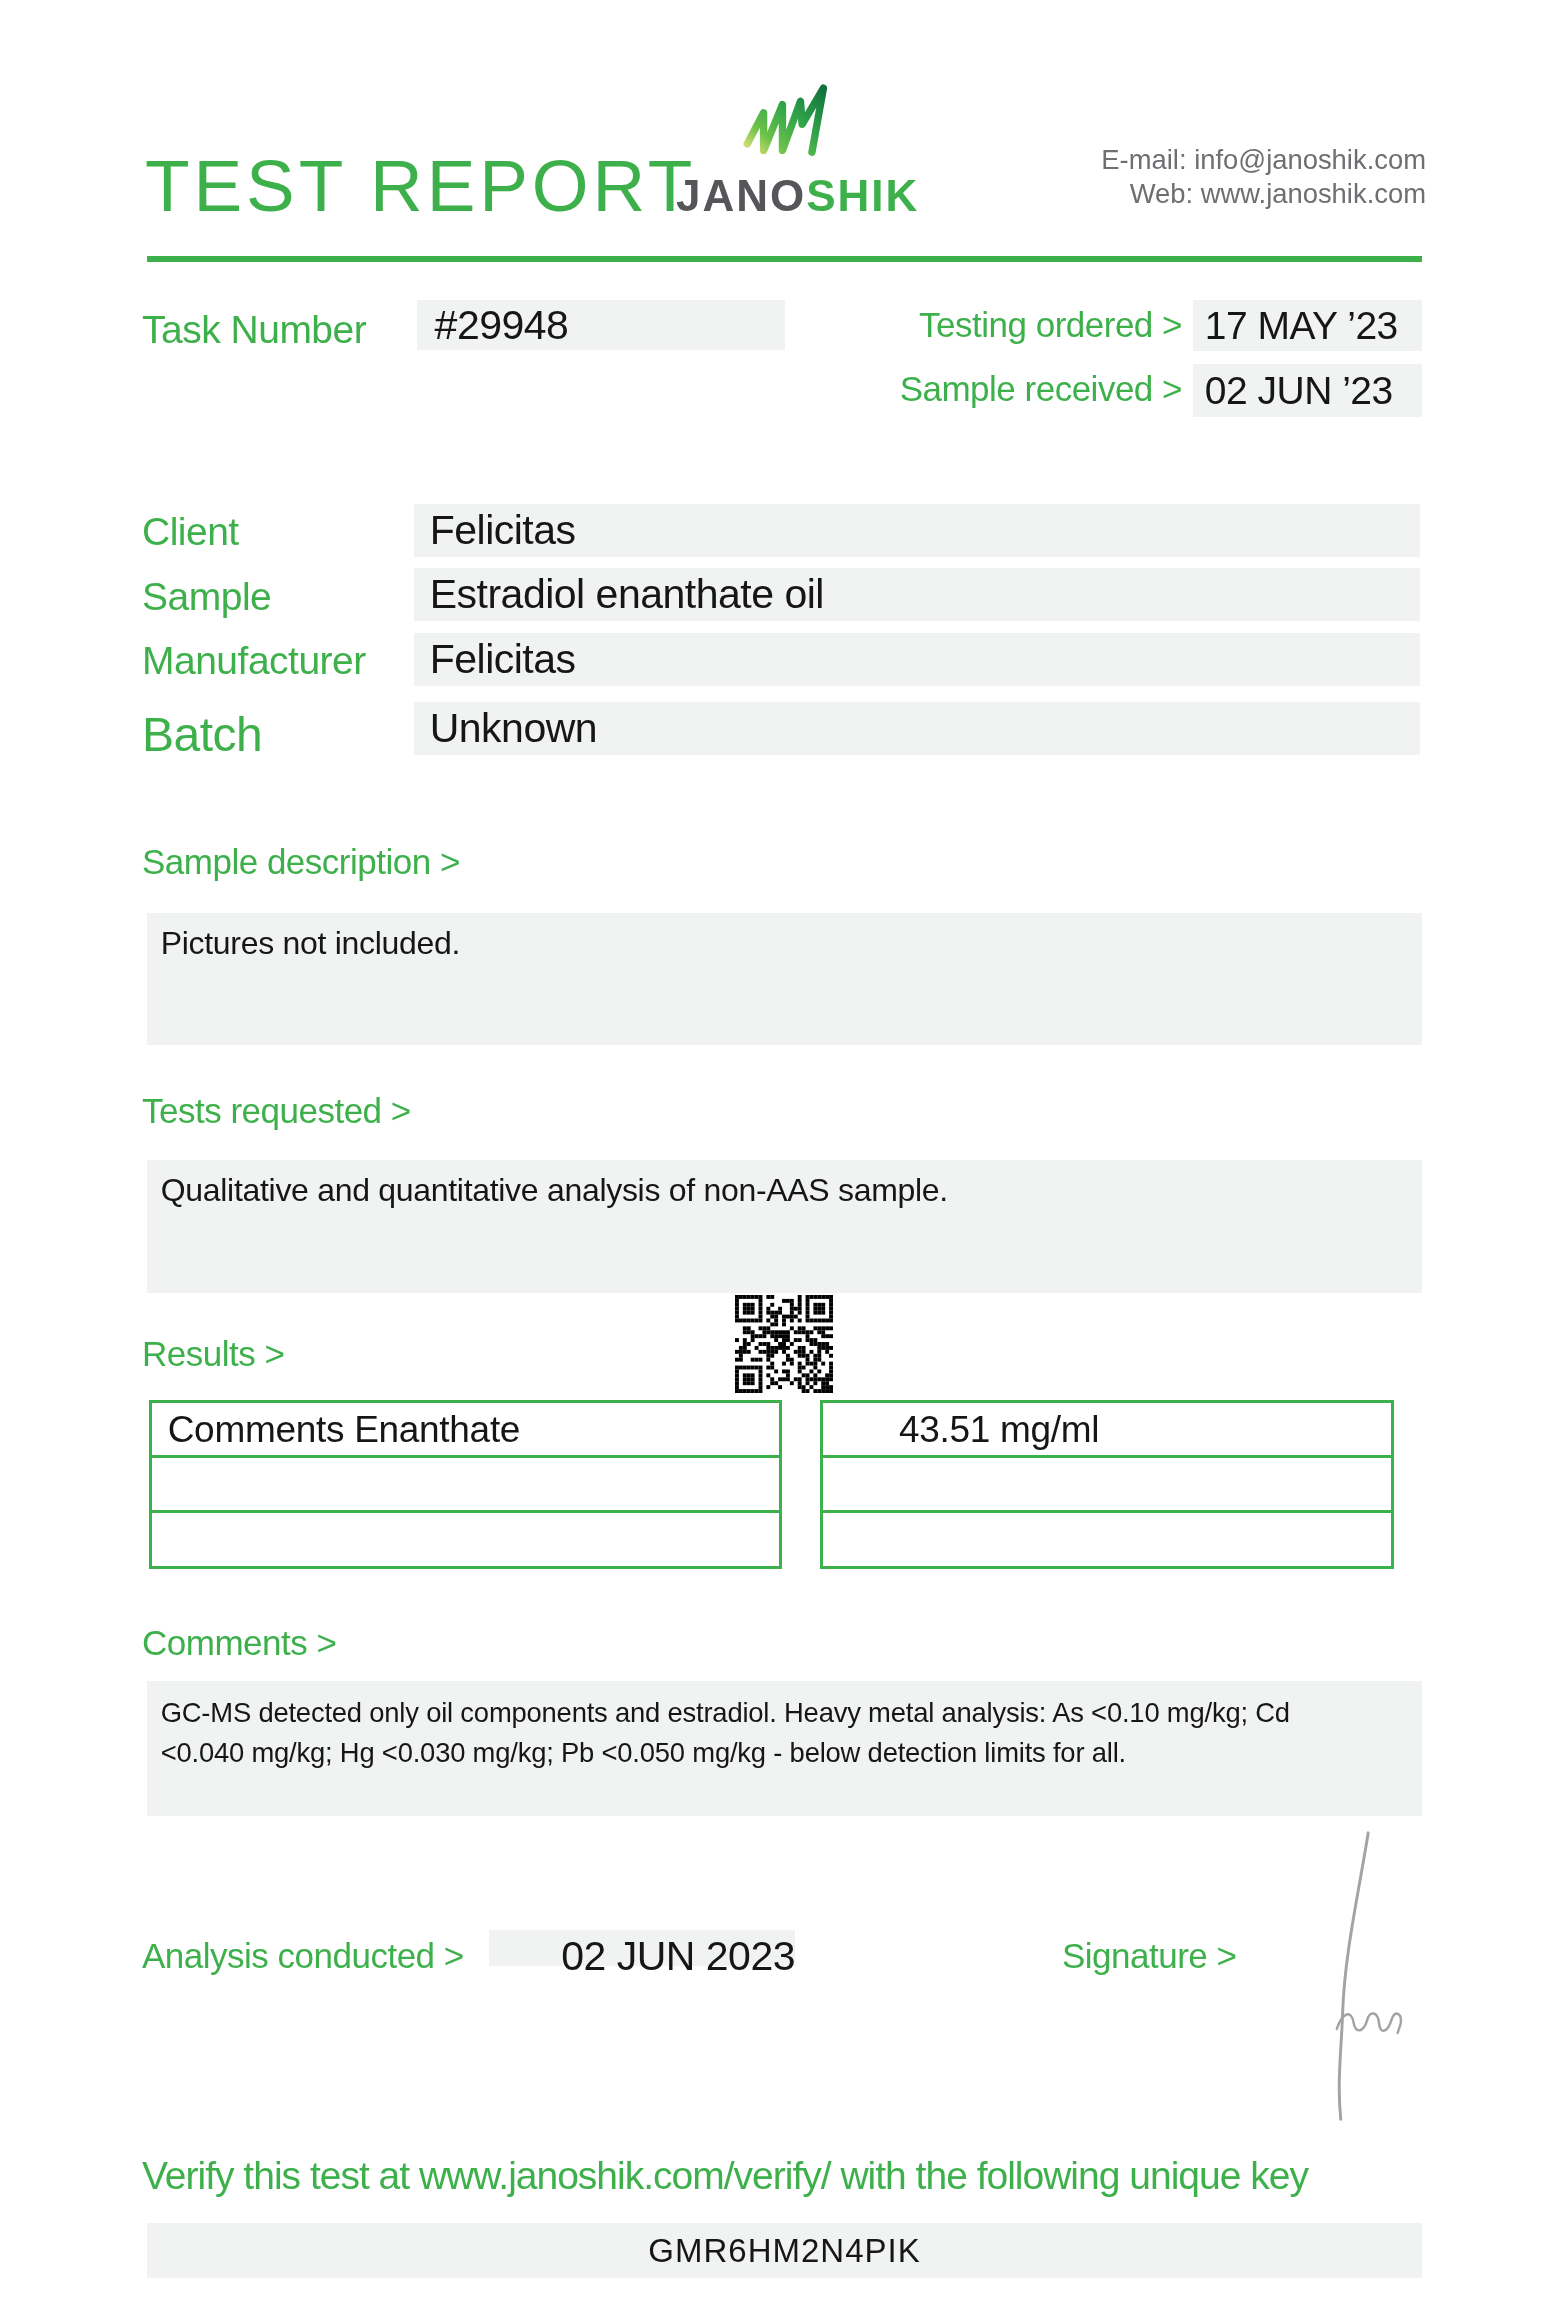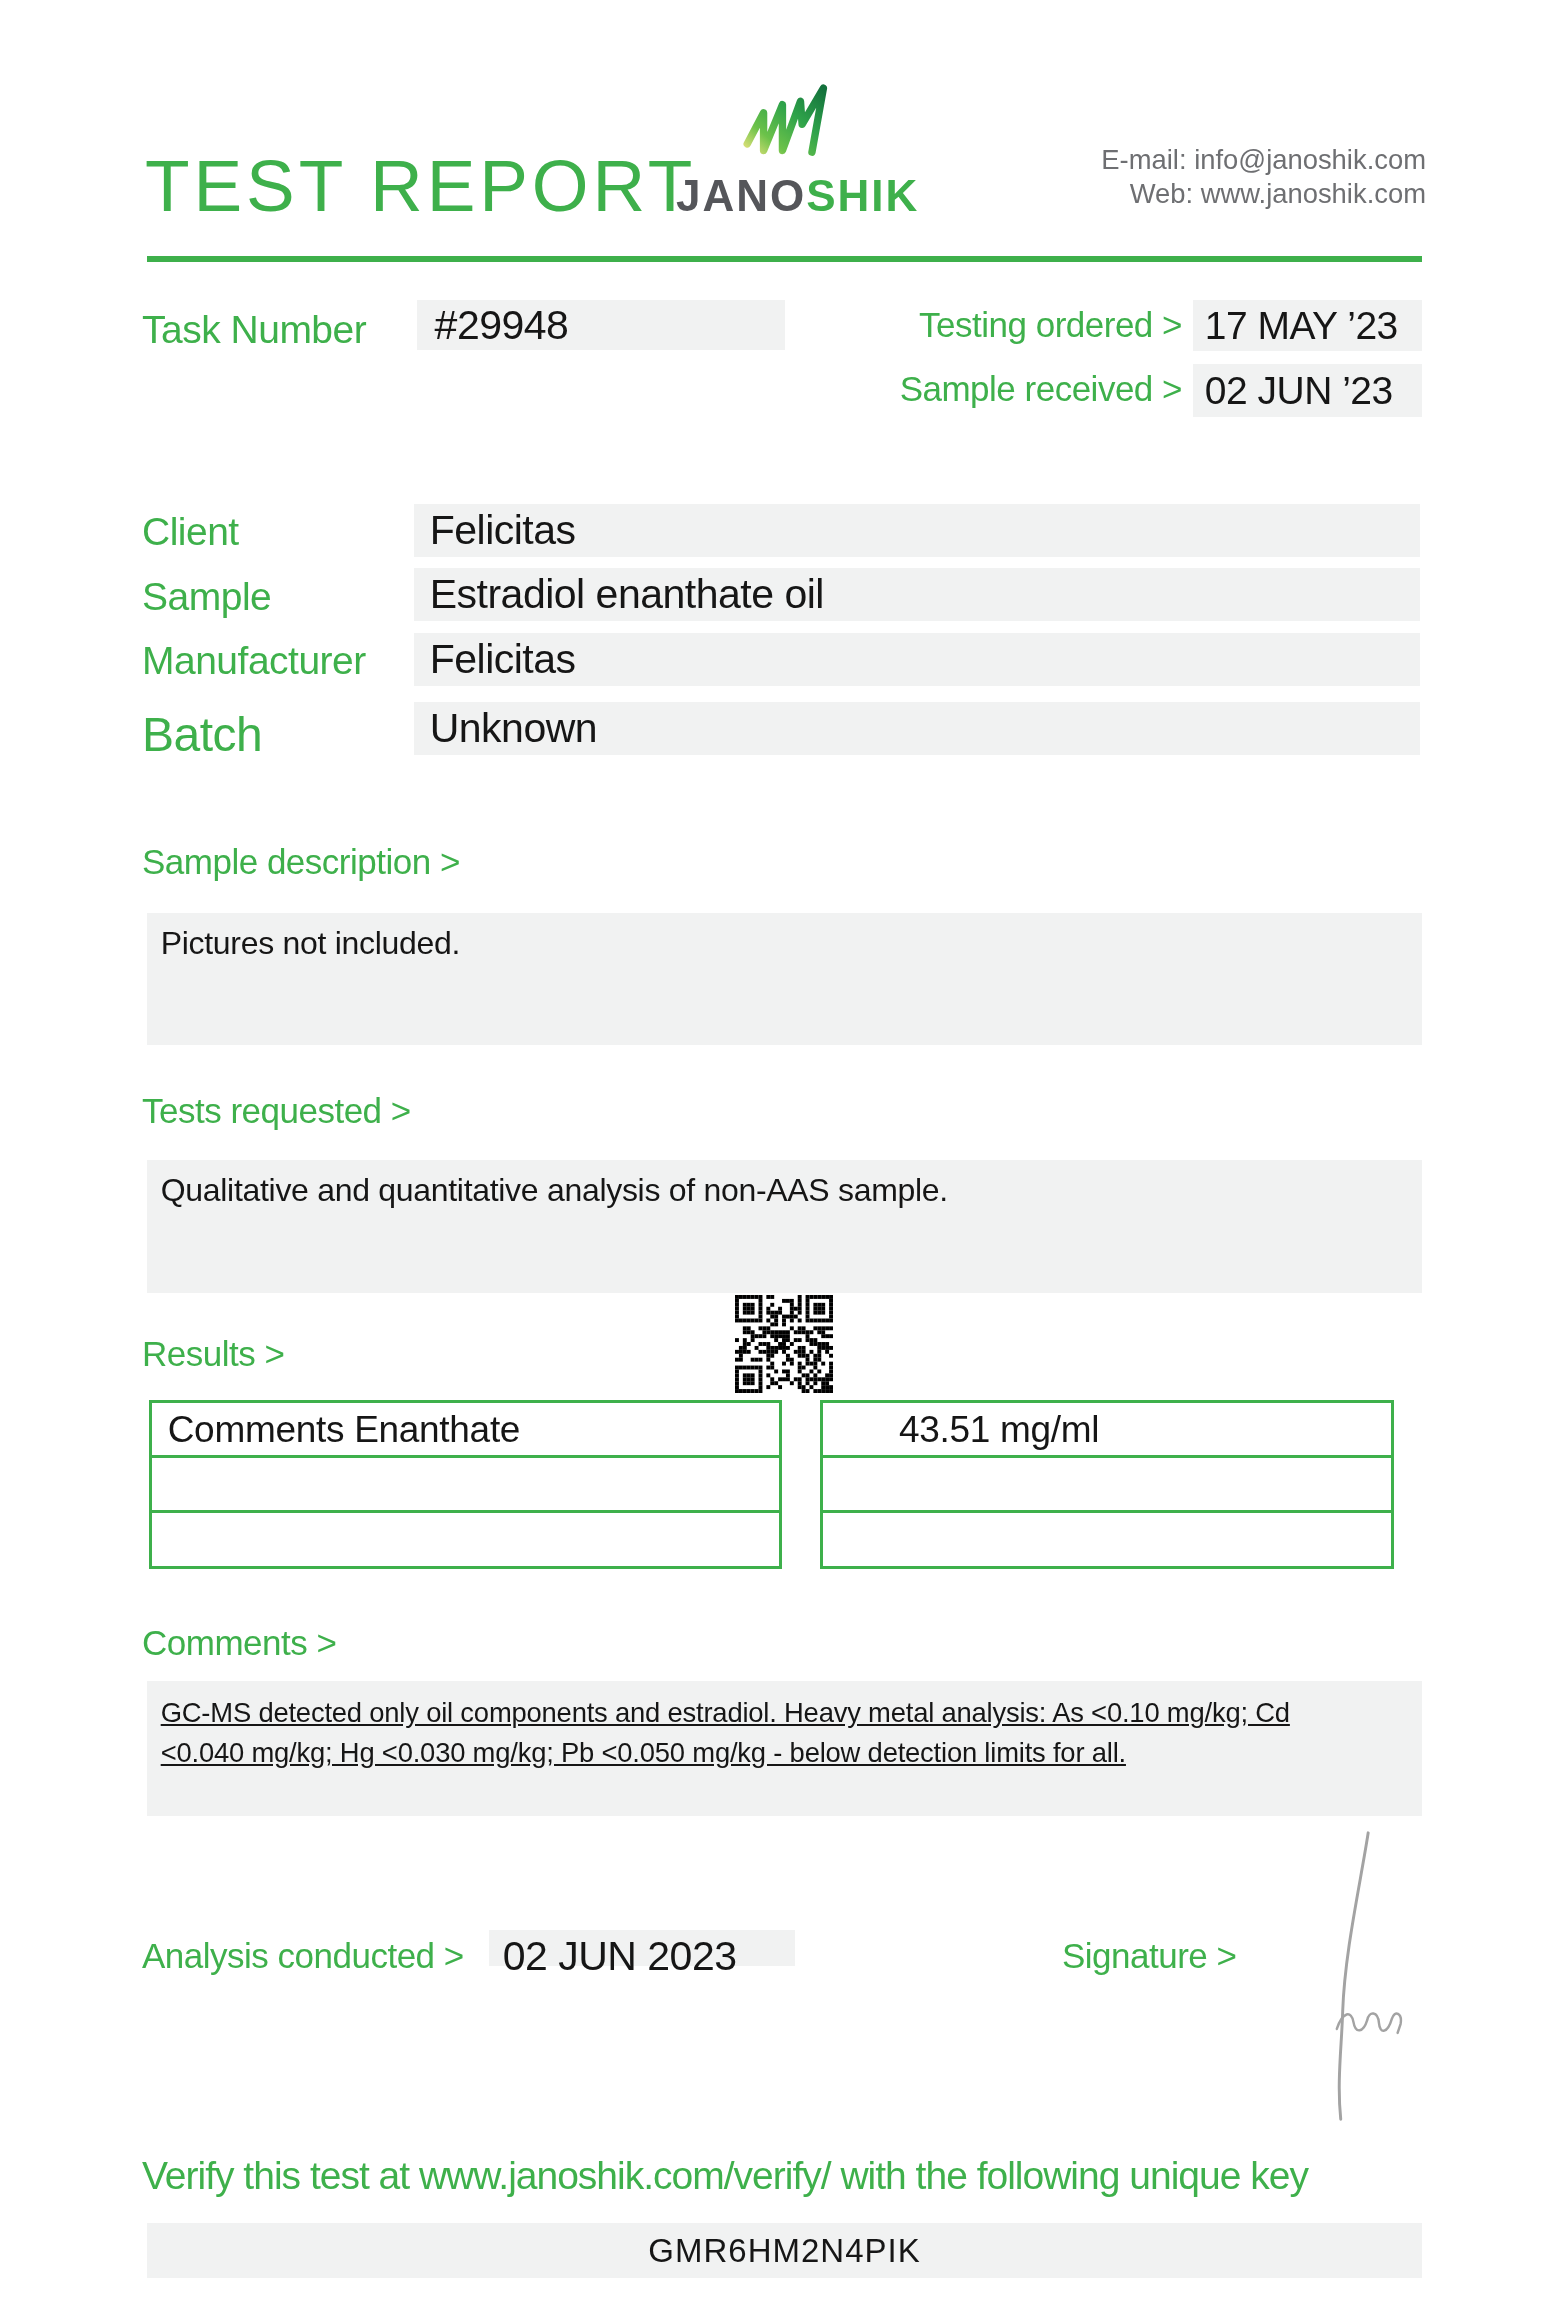--- a/index.html
+++ b/index.html
@@ -441,27 +441,27 @@
     <div class="rescell" style="padding-left:15.7px;"></div>
   </div>
 
   <div class="abs rescol" style="left:820px;top:1400px;width:574px;">
     <div class="rescell" style="padding-left:76px;">43.51 mg/ml</div>
     <div class="rescell" style="padding-left:76px;"></div>
     <div class="rescell" style="padding-left:76px;"></div>
   </div>
 
   <div class="abs label green" style="left:142px;top:1624px;">Comments &gt;</div>
-  <div class="abs gbox" style="left:147px;top:1681px;width:1275px;height:135px;box-sizing:border-box;padding:11.8px 9.8px 11.8px 13.7px;text-decoration:underline;">
+  <div class="abs gbox" style="left:147px;top:1681px;width:1275px;height:135px;box-sizing:border-box;padding:11.8px 9.8px 11.8px 13.7px;">
     <div class="comment-text">GC-MS detected only oil components and estradiol. Heavy metal analysis: As &lt;0.10 mg/kg; Cd
 &lt;0.040 mg/kg; Hg &lt;0.030 mg/kg; Pb &lt;0.050 mg/kg - below detection limits for all.</div>
   </div>
 
   <div class="abs label green" style="left:142px;top:1937px;">Analysis conducted &gt;</div>
-  <div class="abs gbox" style="left:489px;top:1930px;width:306px;height:36px;">
+  <div class="abs gbox" style="left:489px;top:1930px;width:306px;height:36px;text-align:right;">
     <div class="val" style="padding-left:13.7px;line-height:52px;">02 JUN 2023</div>
   </div>
 
   <div class="abs label green" style="left:1062px;top:1937px;">Signature &gt;</div>
   <div class="abs" style="left:1274px;top:1825px;width:157px;height:304px;">
     <svg width="157" height="304" viewBox="0 0 160 310">
       <path d="M96 8 C88 60, 72 130, 70 190 C69 225, 64 262, 68 300" fill="none" stroke="#a3a3a3" stroke-width="3" stroke-linecap="round"></path>
       <path d="M64 208 C70 190, 79 189, 81 201 C83 213, 91 212, 95 199 C97 189, 106 190, 107 202 C108 214, 116 212, 120 198 C123 188, 131 192, 129 203 L126 212" fill="none" stroke="#a3a3a3" stroke-width="2.5" stroke-linecap="round"></path>
     </svg>
   </div>

